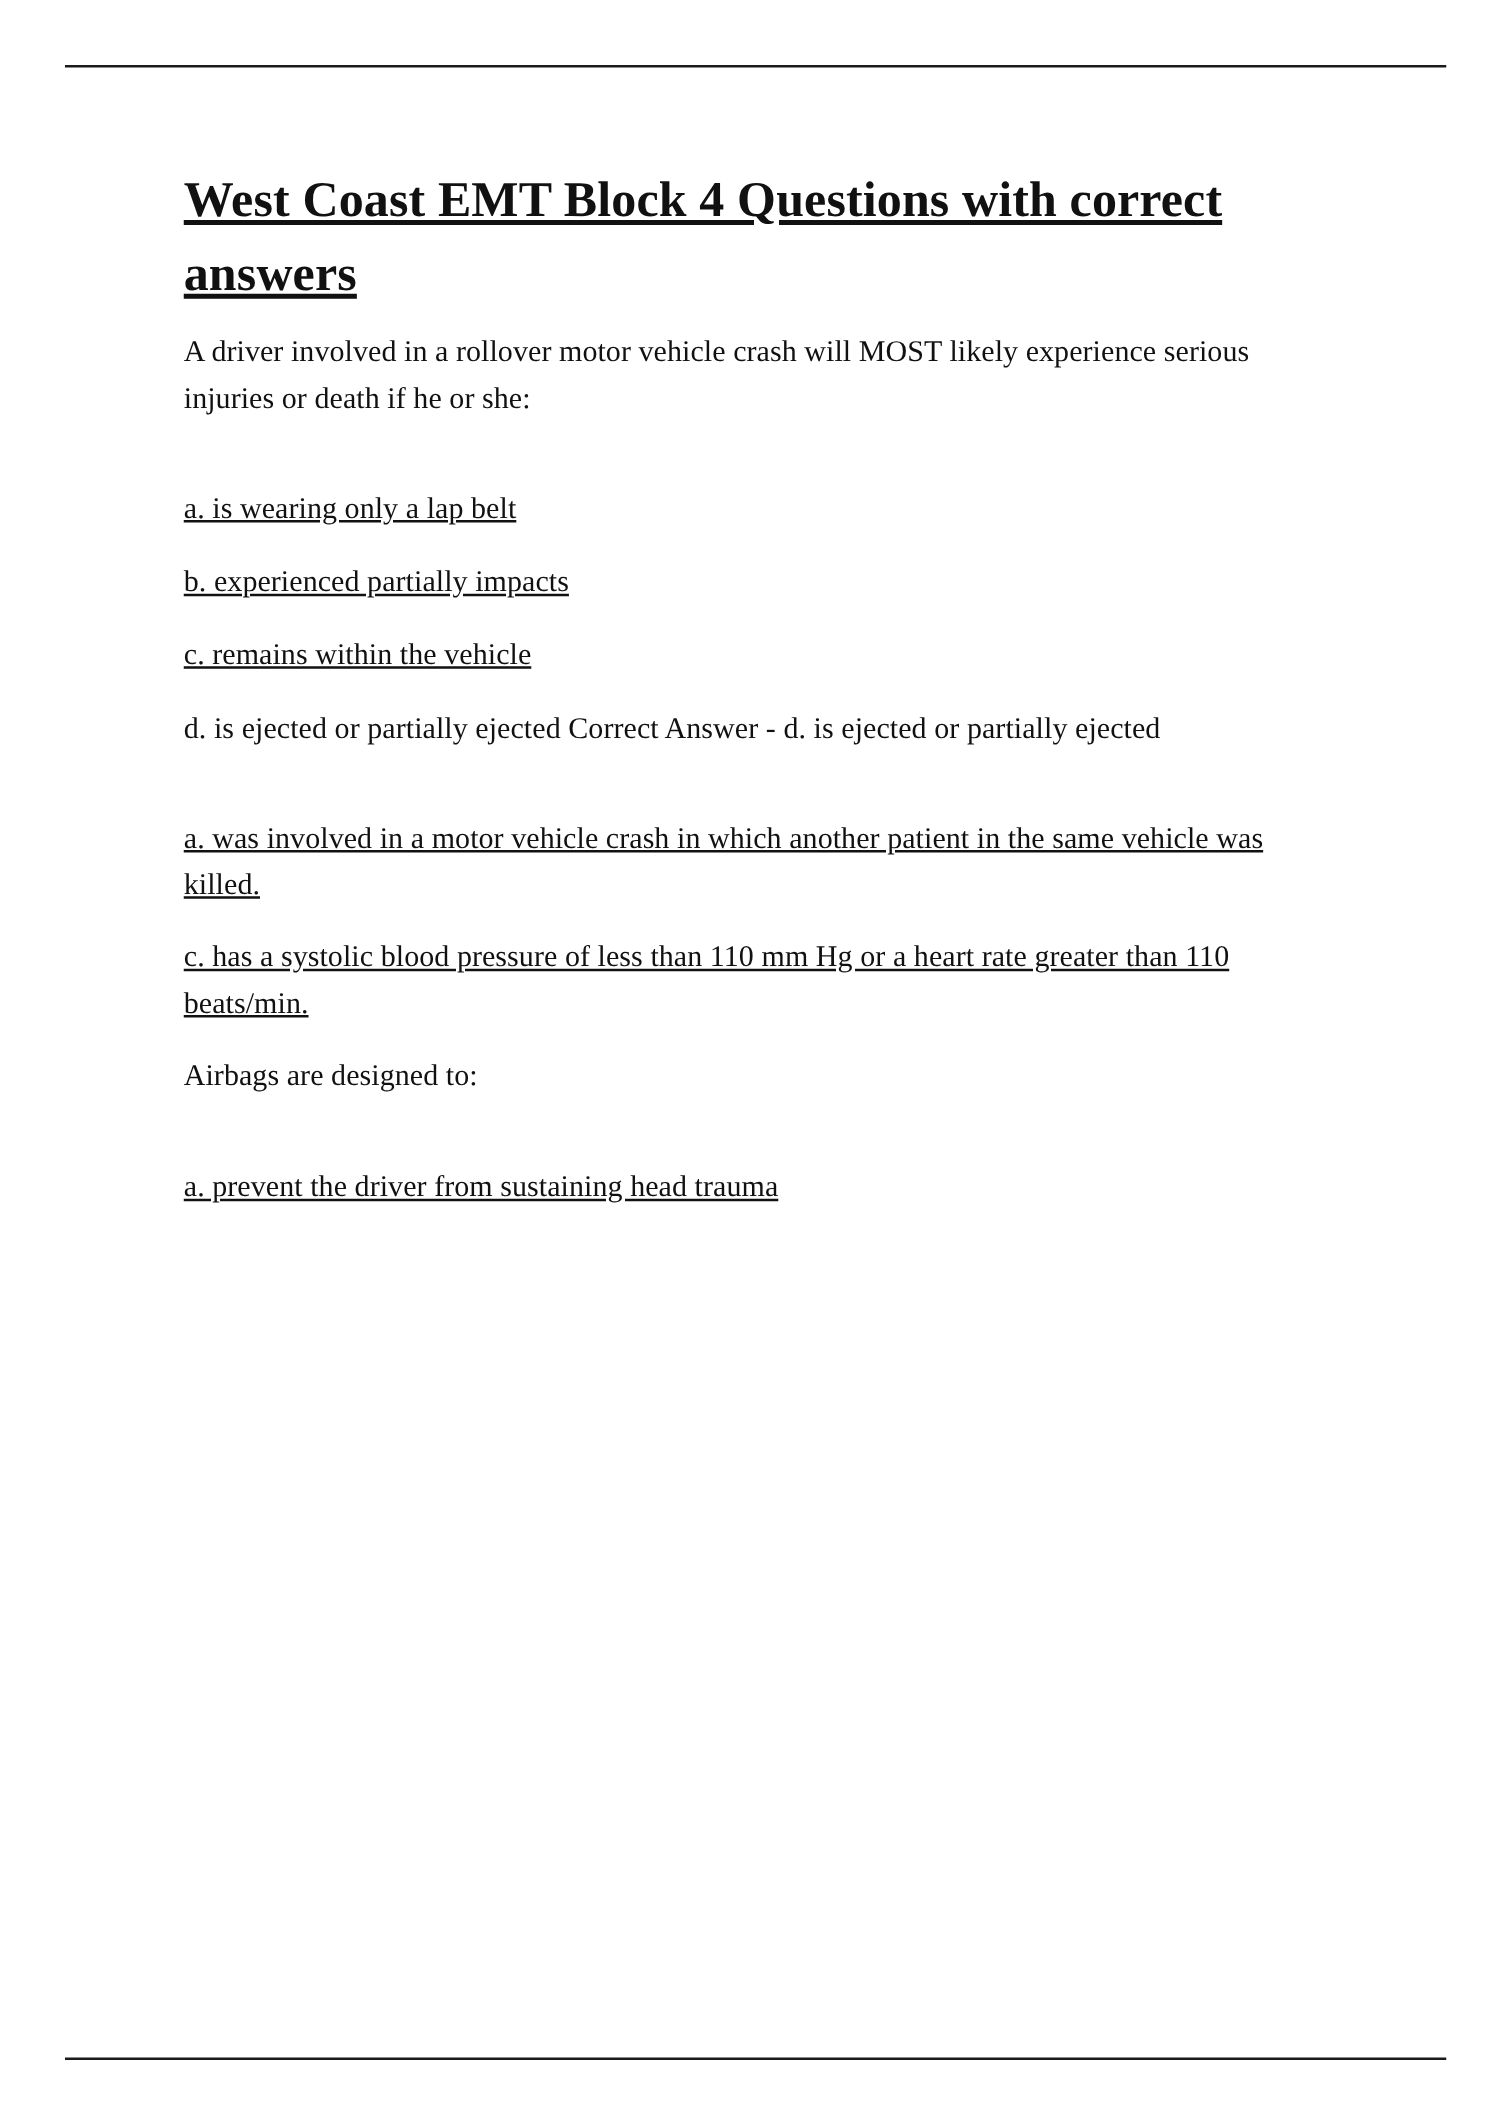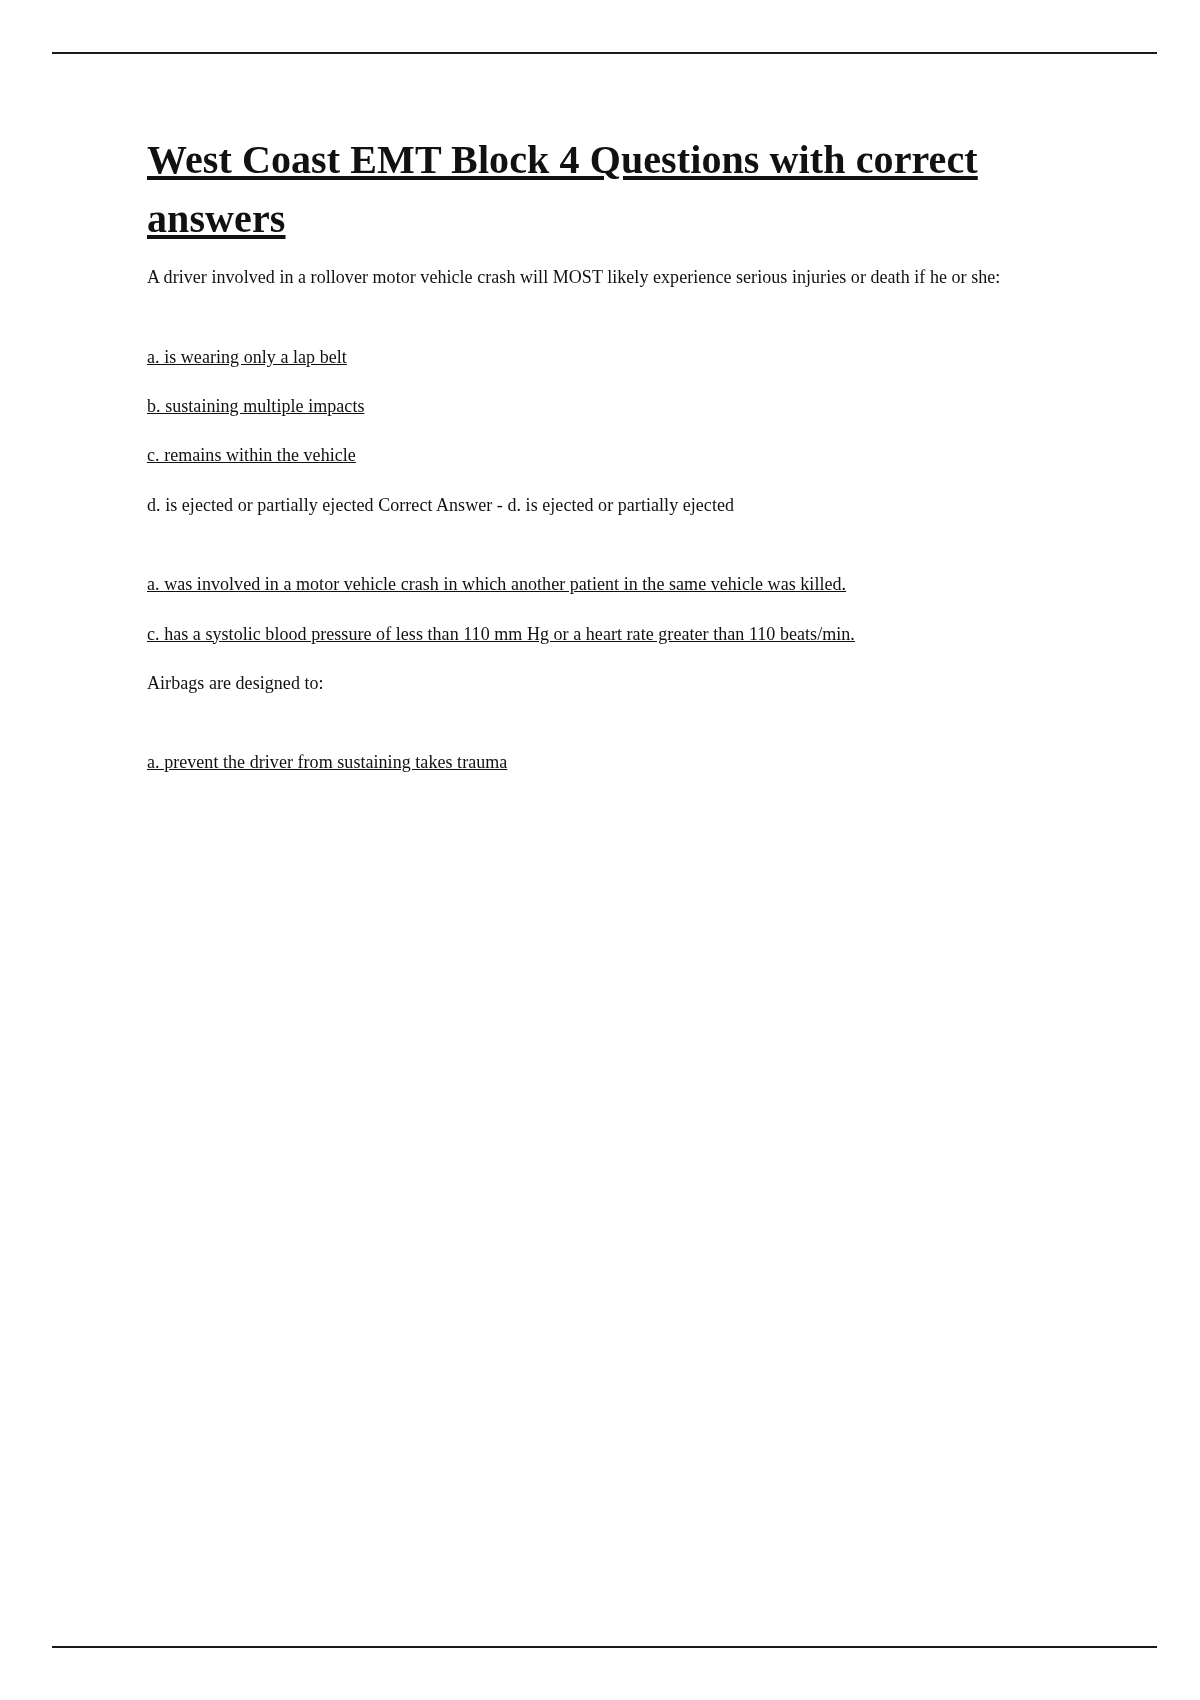--- a/index.html
+++ b/index.html
@@ -45,21 +45,21 @@
     line-height: 1.48;
     font-weight: bold;
     margin: 0 0 16px 0;
     text-decoration: underline;
     text-underline-offset: 3px;
     letter-spacing: 0.1px;
     max-width: 860px;
   }
 
   p.para {
-    font-size: 18px;
+    font-size: 24px;
     line-height: 1.52;
     margin: 12px 0 22px 0;
     letter-spacing: 0.05px;
   }
   p.question {
     margin-bottom: 52px;
   }
   p.option {
     margin-bottom: 22px;
     text-decoration: underline;
@@ -74,27 +74,27 @@
 <div class="page">
 
   <div class="rule rule-top"></div>
 
   <div class="content">
 
     <h1 class="doc-title">West Coast EMT Block 4 Questions with correct answers</h1>
 
     <p class="para question">A driver involved in a rollover motor vehicle crash will MOST likely experience serious injuries or death if he or she:</p>
     <p class="para option">a. is wearing only a lap belt</p>
-    <p class="para option">b. sustaining multiple impacts</p>
+    <p class="para option">b. experienced partially impacts</p>
     <p class="para option">c. remains within the vehicle</p>
     <p class="para option-last">d. is ejected or partially ejected Correct Answer - d. is ejected or partially ejected</p>
 
     <p class="para option">a. was involved in a motor vehicle crash in which another patient in the same vehicle was killed.</p>
     <p class="para option">c. has a systolic blood pressure of less than 110 mm Hg or a heart rate greater than 110 beats/min.</p>
 
     <p class="para question">Airbags are designed to:</p>
-    <p class="para option">a. prevent the driver from sustaining takes trauma</p>
+    <p class="para option">a. prevent the driver from sustaining head trauma</p>
 
   </div>
 
   <div class="rule rule-bottom"></div>
 
 </div>
 
 </body></html>

